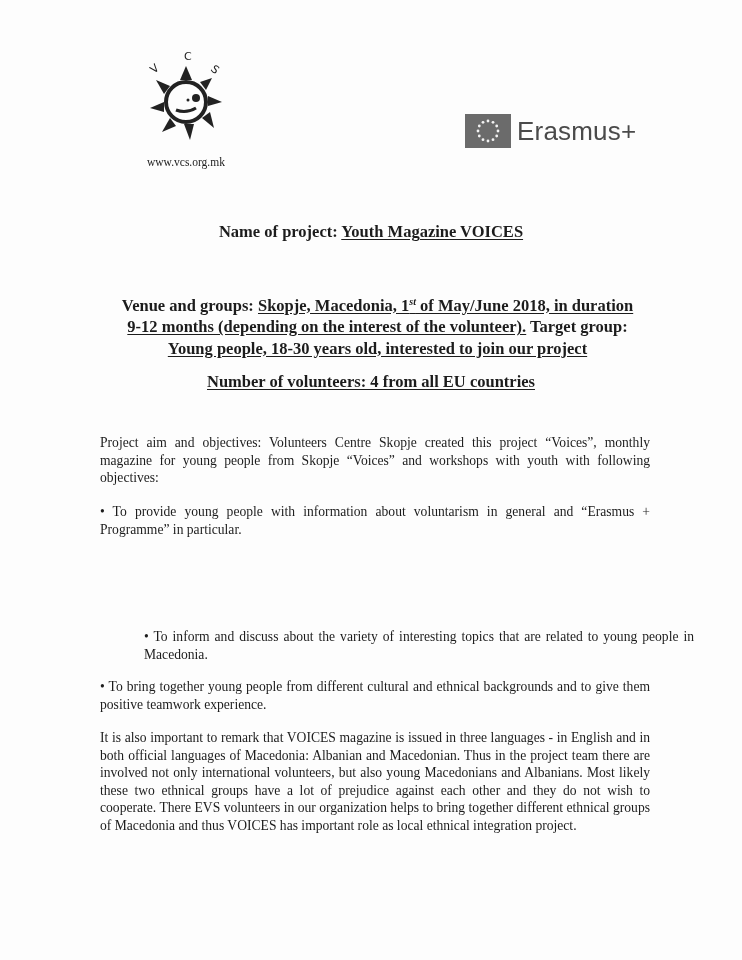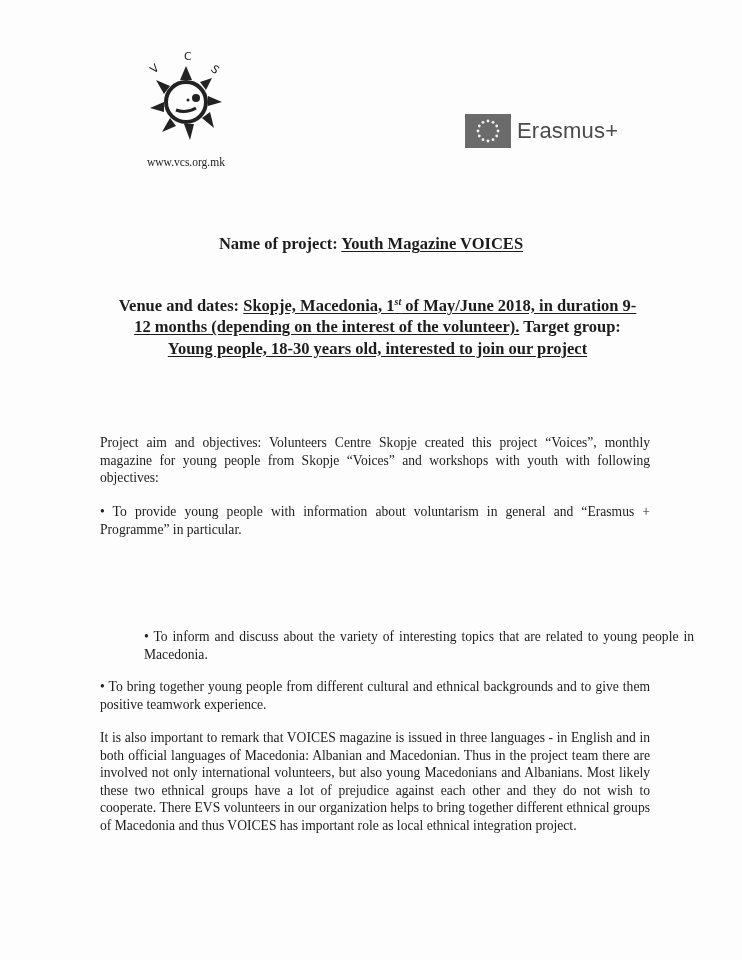--- a/index.html
+++ b/index.html
@@ -10,25 +10,25 @@
     color: #1c1c1c;
     position: relative;
   }
   .page { position: absolute; left: 0; top: 0; width: 742px; height: 960px; }
   .logo-vcs { position: absolute; left: 140px; top: 48px; width: 92px; height: 100px; }
   .vcs-url { position: absolute; left: 147px; top: 156px; font-size: 11.5px; color: #222; }
   .erasmus { position: absolute; left: 465px; top: 114px; display: flex; align-items: center; }
   .eu-flag { width: 46px; height: 34px; background: #6b6b6b; position: relative; }
   .erasmus-label {
     font-family: "Liberation Sans", "DejaVu Sans", sans-serif;
-    font-size: 22px; color: #4a4a4a; margin-left: 6px; letter-spacing: 0.2px;
+    font-size: 26px; color: #4a4a4a; margin-left: 6px; letter-spacing: 0.2px;
   }
   .center-line {
     position: absolute; left: 0; width: 742px; text-align: center;
-    font-weight: bold; font-size: 16.5px; line-height: 21px; margin-top: 12px;
+    font-weight: bold; font-size: 16.5px; line-height: 21px;
   }
   .u { text-decoration: underline; text-underline-offset: 2px; }
   .venue { position: absolute; left: 115px; top: 290px; width: 525px; text-align: center;
     font-weight: bold; font-size: 16.5px; line-height: 21.5px; }
   .body-text {
     position: absolute; left: 100px; width: 550px;
     font-size: 13.6px; line-height: 17.5px; text-align: justify;
   }
   .body-text .label { }
   sup { font-size: 10px; font-style: italic; }
@@ -82,23 +82,26 @@
     </div>
     <span class="erasmus-label">Erasmus+</span>
   </div>
 
   <div class="center-line" style="top:221px;">
     <span>Name of project: </span><span class="u">Youth Magazine VOICES</span>
   </div>
 
 
   <div class="venue">
-    <span>Venue and dates: </span><span class="u"><span>Skopje, Macedonia, 1</span><sup>st</sup><span> of May/June 2018, in duration 9-12 months (depending on the interest of the volunteer).</span></span><span> Target group: </span><span class="u">Young people, 18-30 years old, interested to join our project</span>
+    <span>Venue and groups: </span><span class="u"><span>Skopje, Macedonia, 1</span><sup>st</sup><span> of May/June 2018, in duration 9-12 months (depending on the interest of the volunteer).</span></span><span> Target group: </span><span class="u">Young people, 18-30 years old, interested to join our project</span>
   </div>
 
+  <div class="center-line" style="top:371px;">
+    <span class="u">Number of volunteers: 4 from all EU countries</span>
+  </div>
 
   <div class="body-text" style="top:434px;">
     <span class="label">Project aim and objectives:</span><span> Volunteers Centre Skopje created this project “Voices”, monthly magazine for young people from Skopje “Voices” and workshops with youth with following objectives:</span>
   </div>
 
   <div class="body-text" style="top:503px;">• To provide young people with information about voluntarism in general and “Erasmus + Programme” in particular.</div>
   <div class="body-text" style="top:628px;margin-left:44px;">• To inform and discuss about the variety of interesting topics that are related to young people in Macedonia.</div>
   <div class="body-text" style="top:678px;">• To bring together young people from different cultural and ethnical backgrounds and to give them positive teamwork experience.</div>
 
   <div class="body-text" style="top:729px;">It is also important to remark that VOICES magazine is issued in three languages - in English and in both official languages of Macedonia: Albanian and Macedonian. Thus in the project team there are involved not only international volunteers, but also young Macedonians and Albanians. Most likely these two ethnical groups have a lot of prejudice against each other and they do not wish to cooperate. There EVS volunteers in our organization helps to bring together different ethnical groups of Macedonia and thus VOICES has important role as local ethnical integration project.</div>

